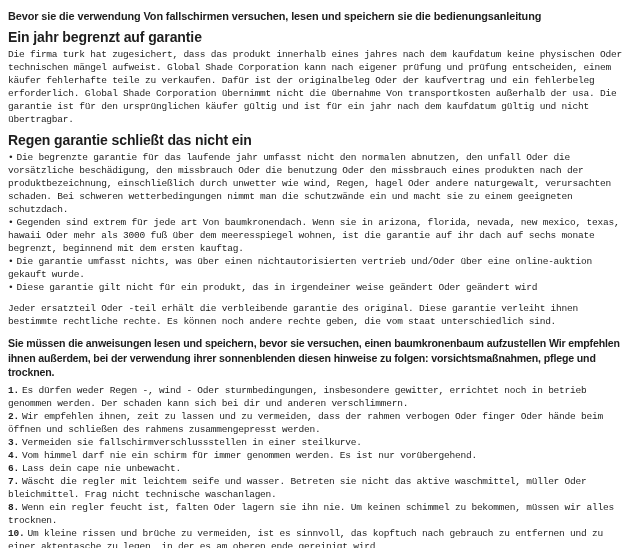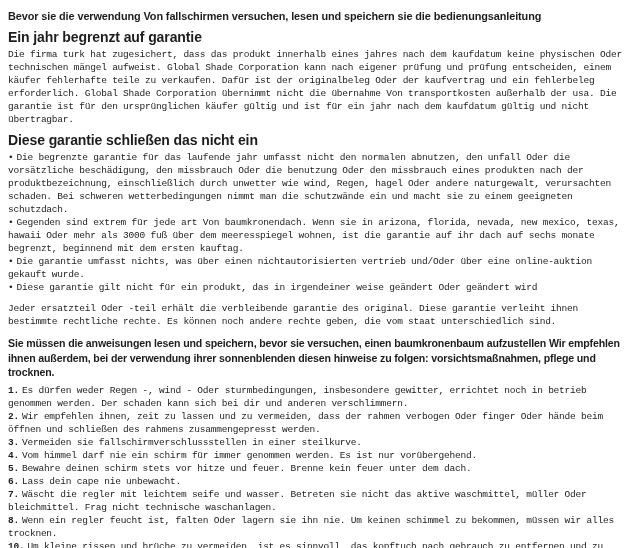--- a/index.html
+++ b/index.html
@@ -62,37 +62,36 @@
 <div class="page">
 
   <div class="title">Bevor sie die verwendung Von fallschirmen versuchen, lesen und speichern sie die bedienungsanleitung</div>
 
   <div class="sec">
     <div class="h2">Ein jahr begrenzt auf garantie</div>
     <p class="p">Die firma turk hat zugesichert, dass das produkt innerhalb eines jahres nach dem kaufdatum keine physischen Oder technischen mängel aufweist. Global Shade Corporation kann nach eigener prüfung und prüfung entscheiden, einem käufer fehlerhafte teile zu verkaufen. Dafür ist der originalbeleg Oder der kaufvertrag und ein fehlerbeleg erforderlich. Global Shade Corporation übernimmt nicht die übernahme Von transportkosten außerhalb der usa. Die garantie ist für den ursprünglichen käufer gültig und ist für ein jahr nach dem kaufdatum gültig und nicht übertragbar.</p>
   </div>
 
   <div class="sec">
-    <div class="h2">Diese garantie schließen das nicht ein</div>
+    <div class="h2">Regen garantie schließt das nicht ein</div>
     <p class="p"><span class="bullet-glyph">•</span><span>Die begrenzte garantie für das laufende jahr umfasst nicht den normalen abnutzen, den unfall Oder die vorsätzliche beschädigung, den missbrauch Oder die benutzung Oder den missbrauch eines produkten nach der produktbezeichnung, einschließlich durch unwetter wie wind, Regen, hagel Oder andere naturgewalt, verursachten schaden. Bei schweren wetterbedingungen nimmt man die schutzwände ein und macht sie zu einem geeigneten schutzdach.</span></p>
     <p class="p"><span class="bullet-glyph">•</span><span>Gegenden sind extrem für jede art Von baumkronendach. Wenn sie in arizona, florida, nevada, new mexico, texas, hawaii Oder mehr als 3000 fuß über dem meeresspiegel wohnen, ist die garantie auf ihr dach auf sechs monate begrenzt, beginnend mit dem ersten kauftag.</span></p>
     <p class="p"><span class="bullet-glyph">•</span><span>Die garantie umfasst nichts, was über einen nichtautorisierten vertrieb und/Oder über eine online-auktion gekauft wurde.</span></p>
     <p class="p"><span class="bullet-glyph">•</span><span>Diese garantie gilt nicht für ein produkt, das in irgendeiner weise geändert Oder geändert wird</span></p>
   </div>
 
   <div class="sec">
     <p class="p mt">Jeder ersatzteil Oder -teil erhält die verbleibende garantie des original. Diese garantie verleiht ihnen bestimmte rechtliche rechte. Es können noch andere rechte geben, die vom staat unterschiedlich sind.</p>
   </div>
 
   <div class="sec">
     <div class="bold-para">Sie müssen die anweisungen lesen und speichern, bevor sie versuchen, einen baumkronenbaum aufzustellen Wir empfehlen ihnen außerdem, bei der verwendung ihrer sonnenblenden diesen hinweise zu folgen: vorsichtsmaßnahmen, pflege und trocknen.</div>
     <p class="p"><span class="num">1.</span><span>Es dürfen weder Regen -, wind - Oder sturmbedingungen, insbesondere gewitter, errichtet noch in betrieb genommen werden. Der schaden kann sich bei dir und anderen verschlimmern.</span></p>
     <p class="p"><span class="num">2.</span><span>Wir empfehlen ihnen, zeit zu lassen und zu vermeiden, dass der rahmen verbogen Oder finger Oder hände beim öffnen und schließen des rahmens zusammengepresst werden.</span></p>
     <p class="p"><span class="num">3.</span><span>Vermeiden sie fallschirmverschlussstellen in einer steilkurve.</span></p>
     <p class="p"><span class="num">4.</span><span>Vom himmel darf nie ein schirm für immer genommen werden. Es ist nur vorübergehend.</span></p>
-    <p class="p"><span class="num">5.</span><span>Bewahre deinen schirm stets vor hitze und feuer. Brenne kein feuer unter dem dach.</span></p>
     <p class="p"><span class="num">6.</span><span>Lass dein cape nie unbewacht.</span></p>
     <p class="p"><span class="num">7.</span><span>Wäscht die regler mit leichtem seife und wasser. Betreten sie nicht das aktive waschmittel, müller Oder bleichmittel. Frag nicht technische waschanlagen.</span></p>
     <p class="p"><span class="num">8.</span><span>Wenn ein regler feucht ist, falten Oder lagern sie ihn nie. Um keinen schimmel zu bekommen, müssen wir alles trocknen.</span></p>
     <p class="p"><span class="num">10.</span><span>Um kleine rissen und brüche zu vermeiden, ist es sinnvoll, das kopftuch nach gebrauch zu entfernen und zu einer aktentasche zu legen, in der es am oberen ende gereinigt wird</span></p>
   </div>
 
 </div>
 
 </body></html>

